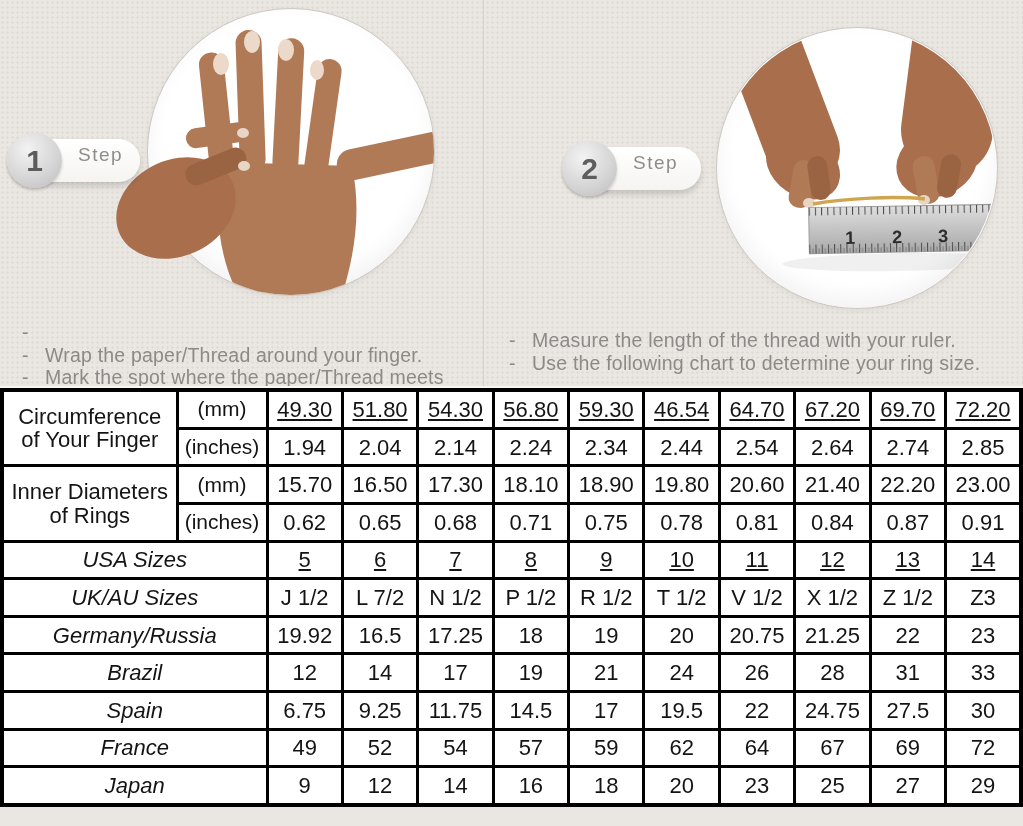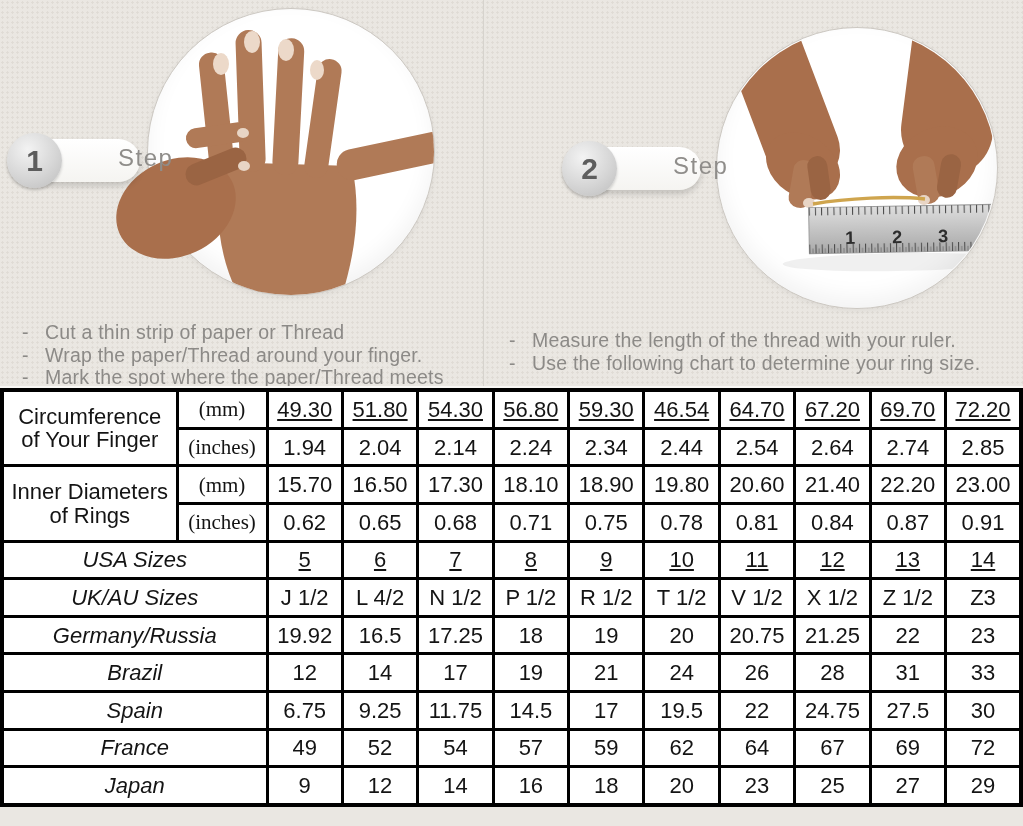--- a/index.html
+++ b/index.html
@@ -40,21 +40,21 @@
   .badge-2 { left:565px; top:147px; width:136px; }
   .badge-circle {
     position:absolute; left:-3px; top:-6px; width:55px; height:55px;
     border-radius:50%; text-align:center; line-height:55px;
     font-size:30px; font-weight:bold; color:#5d5d5d;
     background:radial-gradient(circle at 38% 30%, #f3f3f3 0%, #d6d6d6 55%, #bcbcbc 100%);
     box-shadow:0 2px 3px rgba(0,0,0,0.18);
   }
   .badge-label {
     position:absolute; left:68px; top:5px;
-    font-size:24px; color:#8f8d8a; letter-spacing:1.5px;margin-left:40px;
+    font-size:19px; color:#8f8d8a; letter-spacing:1.5px;
   }
 
   
   .bullets { position:absolute; color:#8c8a87; font-size:19.5px; letter-spacing:0.2px; }
   .bullets-1 { left:22px;  top:321px; width:465px; }
   .bullets-2 { left:509px; top:329px; width:510px; }
   .bullet { display:flex; line-height:22.5px; }
   .bullet .dash { flex:none; width:23px; }
 
   
@@ -66,21 +66,21 @@
     width:1023px; height:419px; border-collapse:collapse; table-layout:fixed;
     border:4px solid #000;
     font-size:22px; color:#141414;
   }
   table.size-table td {
     border:3px solid #000; background:#fff; text-align:center;
     padding:0 2px; line-height:1.05; overflow:hidden;
   }
   td.label       { text-align:left;  padding-left:8px;font-style:italic; }
   td.label-center{ text-align:center; }
-  td.unit        { text-align:left;  padding-left:6px; font-size:21px;font-family:Liberation Serif, serif; }
+  td.unit        { text-align:left;  padding-left:6px; font-size:21px; }
   td.shaded      { background:#d9d9d9;text-decoration:underline; }
 </style>
 </head>
 <body>
 
 <div class="page">
 
   <div class="top-section">
     <div class="panel-divider"></div>
 
@@ -170,21 +170,20 @@
       <span class="badge-label">Step</span>
     </div>
     <div class="step-badge badge-2">
       <span class="badge-circle">2</span>
       <span class="badge-label">Step</span>
     </div>
 
     <div class="bullets bullets-1">
         <div class="bullet">
           <span class="dash">-</span>
-          <span>Cut a thin strip of paper or Thread</span>
         </div>
         <div class="bullet">
           <span class="dash">-</span>
           <span>Wrap the paper/Thread around your finger.</span>
         </div>
         <div class="bullet">
           <span class="dash">-</span>
           <span>Mark the spot where the paper/Thread meets</span>
         </div>
       </div>
@@ -286,21 +285,21 @@
             <td class="shaded">9</td>
             <td class="shaded">10</td>
             <td class="shaded">11</td>
             <td class="shaded">12</td>
             <td class="shaded">13</td>
             <td class="shaded">14</td>
           </tr>
           <tr>
             <td class="label" colspan="2">UK/AU Sizes</td>
             <td>J 1/2</td>
-            <td>L 4/2</td>
+            <td>L 7/2</td>
             <td>N 1/2</td>
             <td>P 1/2</td>
             <td>R 1/2</td>
             <td>T 1/2</td>
             <td>V 1/2</td>
             <td>X 1/2</td>
             <td>Z 1/2</td>
             <td>Z3</td>
           </tr>
           <tr>

